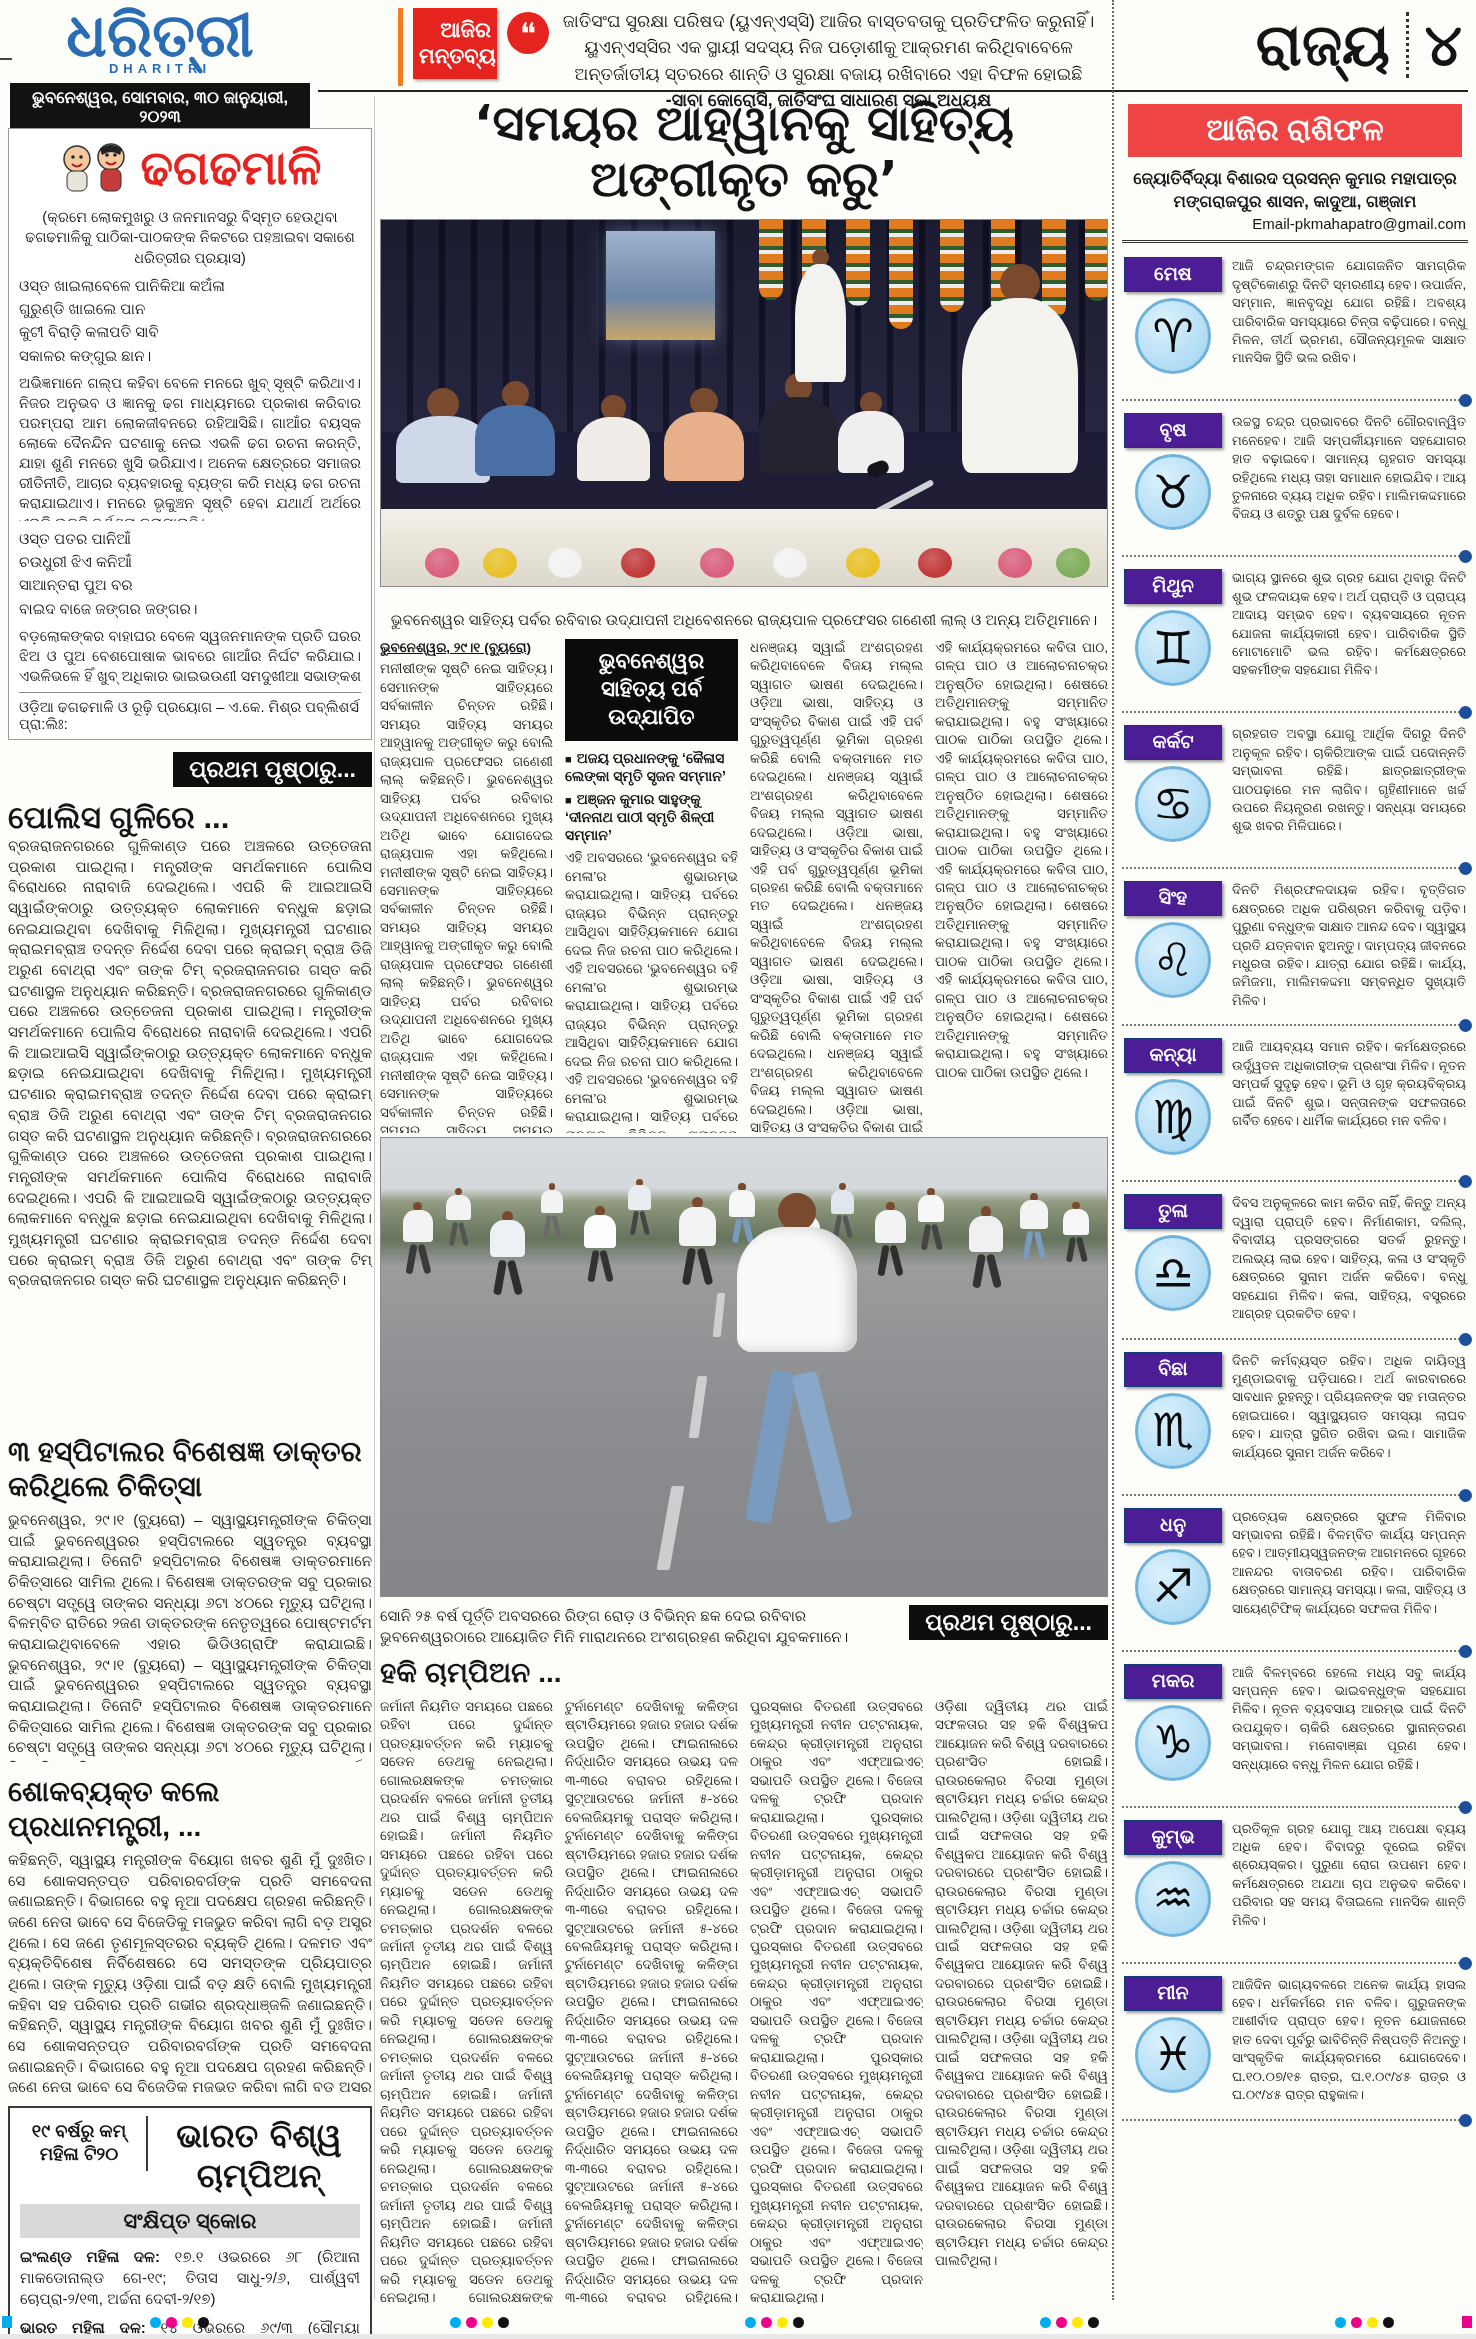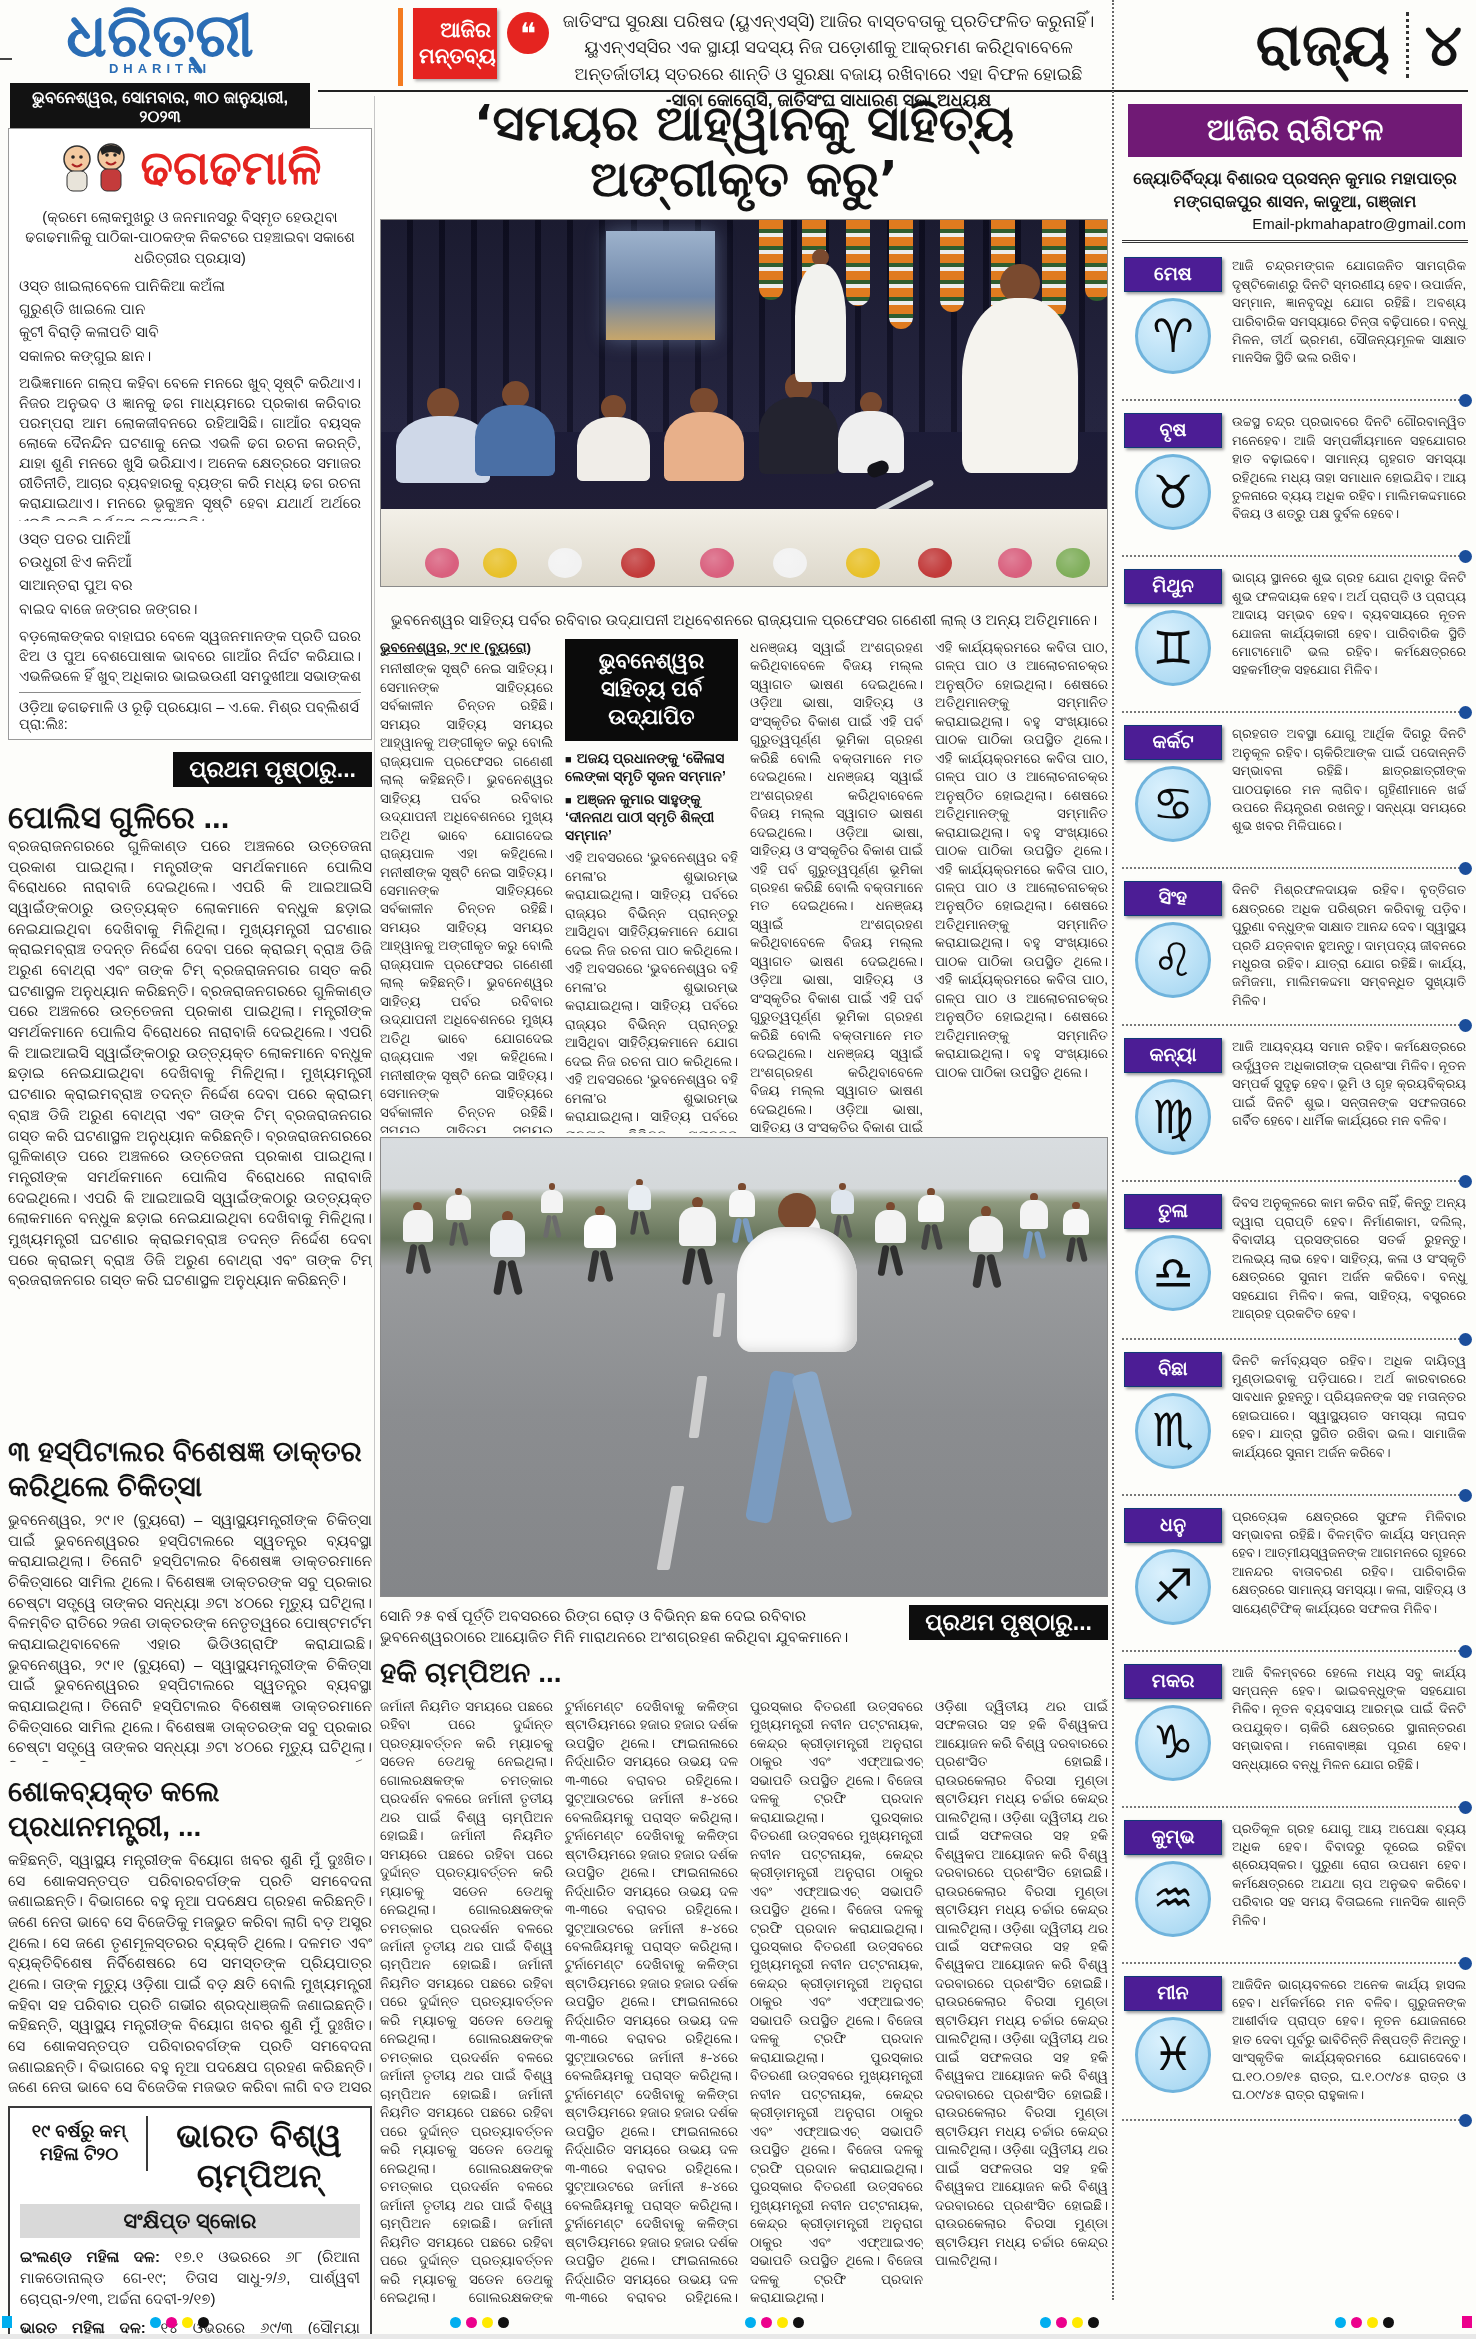--- a/index.html
+++ b/index.html
@@ -90,22 +90,22 @@
   .runner .leg{position:absolute;width:22%;height:42%;bottom:0;border-radius:6px;}
   .runner .leg.l{left:18%;transform:rotate(10deg);}
   .runner .leg.r{right:18%;transform:rotate(-14deg);}
   .lane{position:absolute;background:#d9d9d9;opacity:.85;border-radius:2px;}
   .cap2-row{display:flex;gap:14px;margin-top:8px;align-items:flex-start;}
   .caption2{flex:1;font-size:15px;line-height:1.4;}
   .lh-hockey{font-size:28px;font-weight:bold;margin:10px 0 8px;}
   .art-cols2{display:flex;gap:12px;height:606px;overflow:hidden;}
 
   
-  .horo-title{background:#701a75;color:#fff;font-size:30px;font-weight:bold;text-align:center;
-              padding:9px 4px;margin:8px 6px 10px;font-family:Liberation Serif, serif;}
+  .horo-title{background:#ef4444;color:#fff;font-size:30px;font-weight:bold;text-align:center;
+              padding:9px 4px;margin:8px 6px 10px;font-family:Liberation Sans, sans-serif;}
   .horo-author{text-align:center;font-size:16.5px;font-weight:bold;line-height:1.4;}
   .horo-email{text-align:right;font-size:15px;margin:2px 2px 8px;}
   .horo-rule{border-top:1px solid #333;border-bottom:1px solid #333;height:3px;margin-bottom:2px;}
   .sign-entry{position:relative;padding:12px 2px 14px;border-bottom:2px dotted #777;min-height:156px;
               font-size:13px;line-height:1.42;text-align:justify;}
   .sign-entry::after{content:"";display:block;clear:both;}
   .sign-badge{float:left;width:98px;margin:0 10px 4px 0;text-align:center;}
   .sign-name{background:#4c1d95;color:#fff;font-weight:bold;font-size:19px;padding:3px 4px;
              box-shadow:2px 2px 3px #999;border:1px solid #123a77;}
   .sign-circle{width:76px;height:76px;margin:6px auto 0;border-radius:50%;

